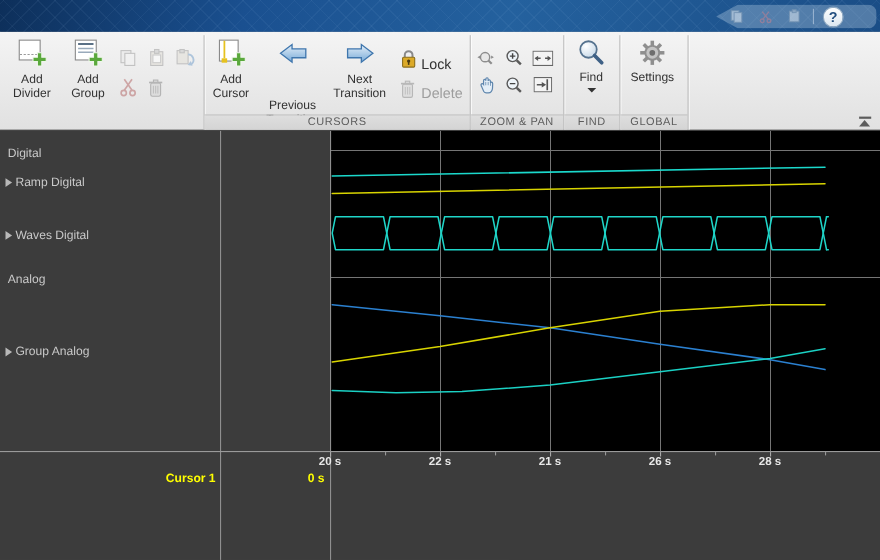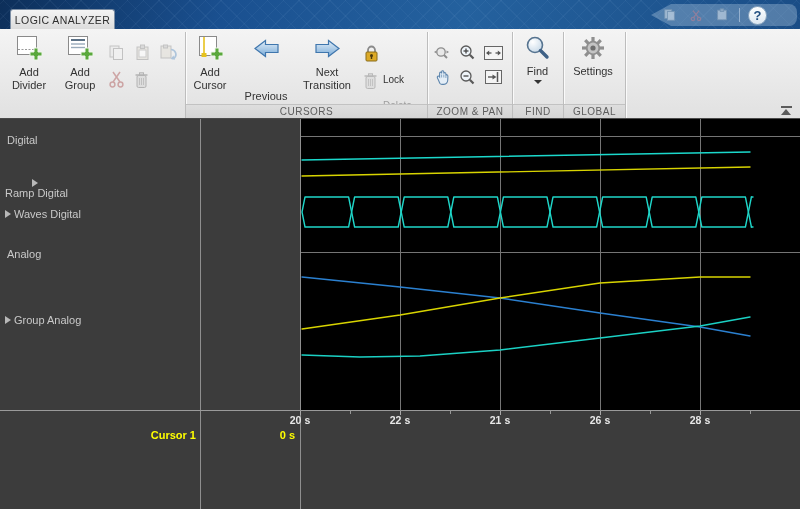--- a/index.html
+++ b/index.html
@@ -33,21 +33,21 @@
     background:linear-gradient(#f4f4f4,#e1e1e1); border-bottom:1px solid #4a4a4a; }
   .sec-label { position:absolute; top:75px; height:14px; font-size:10px; color:#5c5c5c;
     letter-spacing:0.5px; text-align:center;
     background:linear-gradient(#dedede,#d4d4d4); border-top:1px solid #c2c2c2;
     display:flex; align-items:center; justify-content:center; }
   .sec-sep { position:absolute; top:3px; height:86px; width:1px; background:#bdbdbd;
     box-shadow:1px 0 0 rgba(255,255,255,0.8); }
   .bigbtn { position:absolute; top:6px; display:flex; flex-direction:column; align-items:center; }
   .bigbtn .lbl { margin-top:4px; font-size:11px; line-height:13px; color:#323232; text-align:center; }
   .smico { position:absolute; }
-  .tlbl { position:absolute; font-size:10px; color:#323232;margin-top:23px; }
+  .tlbl { position:absolute; font-size:13px; color:#323232; }
   .dis { color:#9d9d9d; }
   #collapse-strip { position:absolute; left:781px; top:77px; width:11px; height:9px; }
   #collapse-strip .bar { width:11px; height:2px; background:#5c5c5c; }
   #collapse-strip .tri { margin-top:1px; width:0; height:0; border-left:5.5px solid transparent;
     border-right:5.5px solid transparent; border-bottom:6px solid #5c5c5c; }
   #find-caret { width:0; height:0; border-left:4px solid transparent; border-right:4px solid transparent;
     border-top:4px solid #333; margin:2px auto 0 auto; }
 
   
   #main { position:absolute; left:0; top:119px; width:800px; height:390px; background:#3c3c3c; }
@@ -63,23 +63,20 @@
     border-left:6px solid #b8b8b8; margin-right:3px; }
   .curlbl { position:absolute; top:310px; height:13px; font-size:11px; font-weight:bold;
     color:#ffff00; text-align:right; }
 </style>
 </head>
 <body>
 
 <div id="app">
 
   <div id="titlebar">
-    <div id="tab">
-      <span>LOGIC ANALYZER</span>
-    </div>
     <div id="qa">
       <svg class="qa-ico" viewBox="0 0 16 16">
         <rect x="2" y="2" width="8" height="10" fill="#dfe8f0" stroke="#8fa5bb"></rect>
         <rect x="5" y="4" width="8" height="10" fill="#e8eff6" stroke="#8fa5bb"></rect>
       </svg>
       <svg class="qa-ico" viewBox="0 0 16 16">
         <line x1="4.5" y1="3" x2="11" y2="11" stroke="#c08090" stroke-width="1.4"></line>
         <line x1="11.5" y1="3" x2="5" y2="11" stroke="#c08090" stroke-width="1.4"></line>
         <circle cx="4.5" cy="12.5" r="1.9" fill="none" stroke="#c08090" stroke-width="1.4"></circle>
         <circle cx="11.5" cy="12.5" r="1.9" fill="none" stroke="#c08090" stroke-width="1.4"></circle>
@@ -307,21 +304,21 @@
           <polyline points="2,236 60,238 120,237 200,231 300,219 400,207 450,198" fill="none" stroke="#1bd1c4" stroke-width="1.4" stroke-linejoin="round" stroke-linecap="round"></polyline>
         </svg>
     </div>
     <div class="vline" style="left:200px;"></div>
     <div class="vline" style="left:300px;"></div>
     <div id="axisline"></div>
 
     <div class="chan" style="left:7px;top:14px;">
       <span>Digital</span>
     </div>
-    <div class="chan" style="left:5px;top:60px;flex-direction:column;">
+    <div class="chan" style="left:5px;top:40px;">
       <span class="arr"></span>
       <span>Ramp Digital</span>
     </div>
     <div class="chan" style="left:5px;top:88px;">
       <span class="arr"></span>
       <span>Waves Digital</span>
     </div>
     <div class="chan" style="left:7px;top:128px;align-items:center;">
       <span>Analog</span>
     </div>

